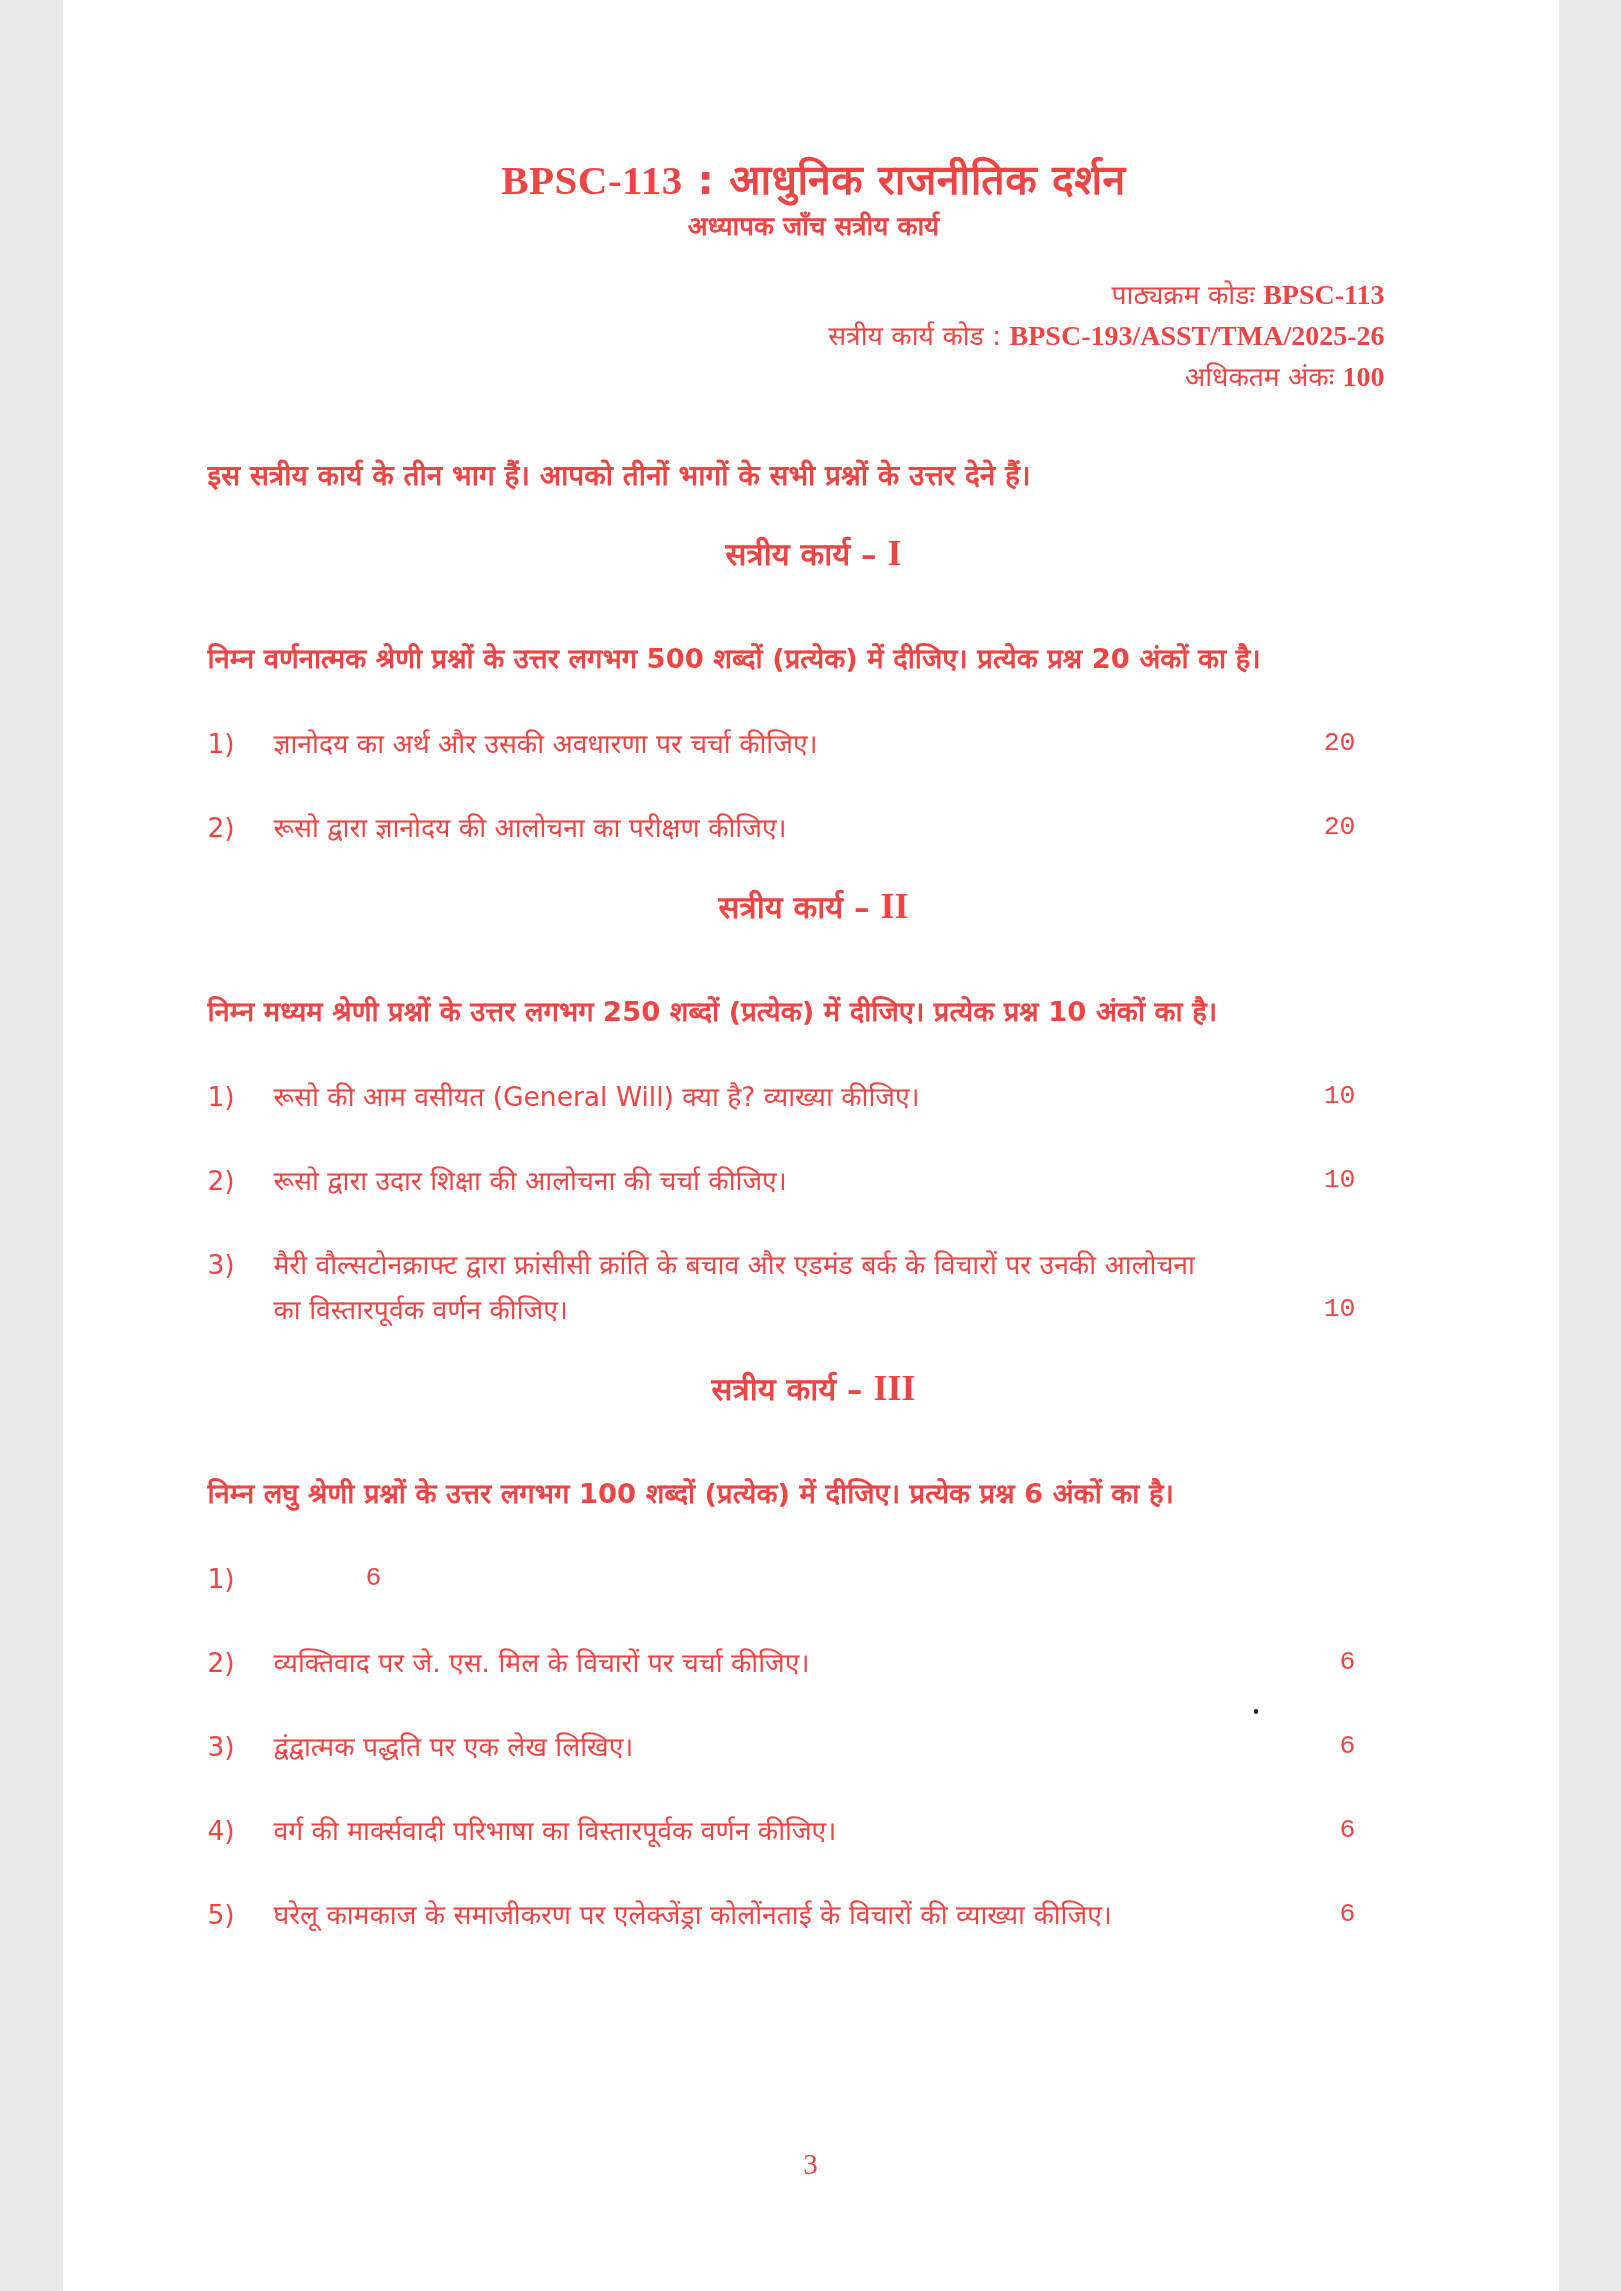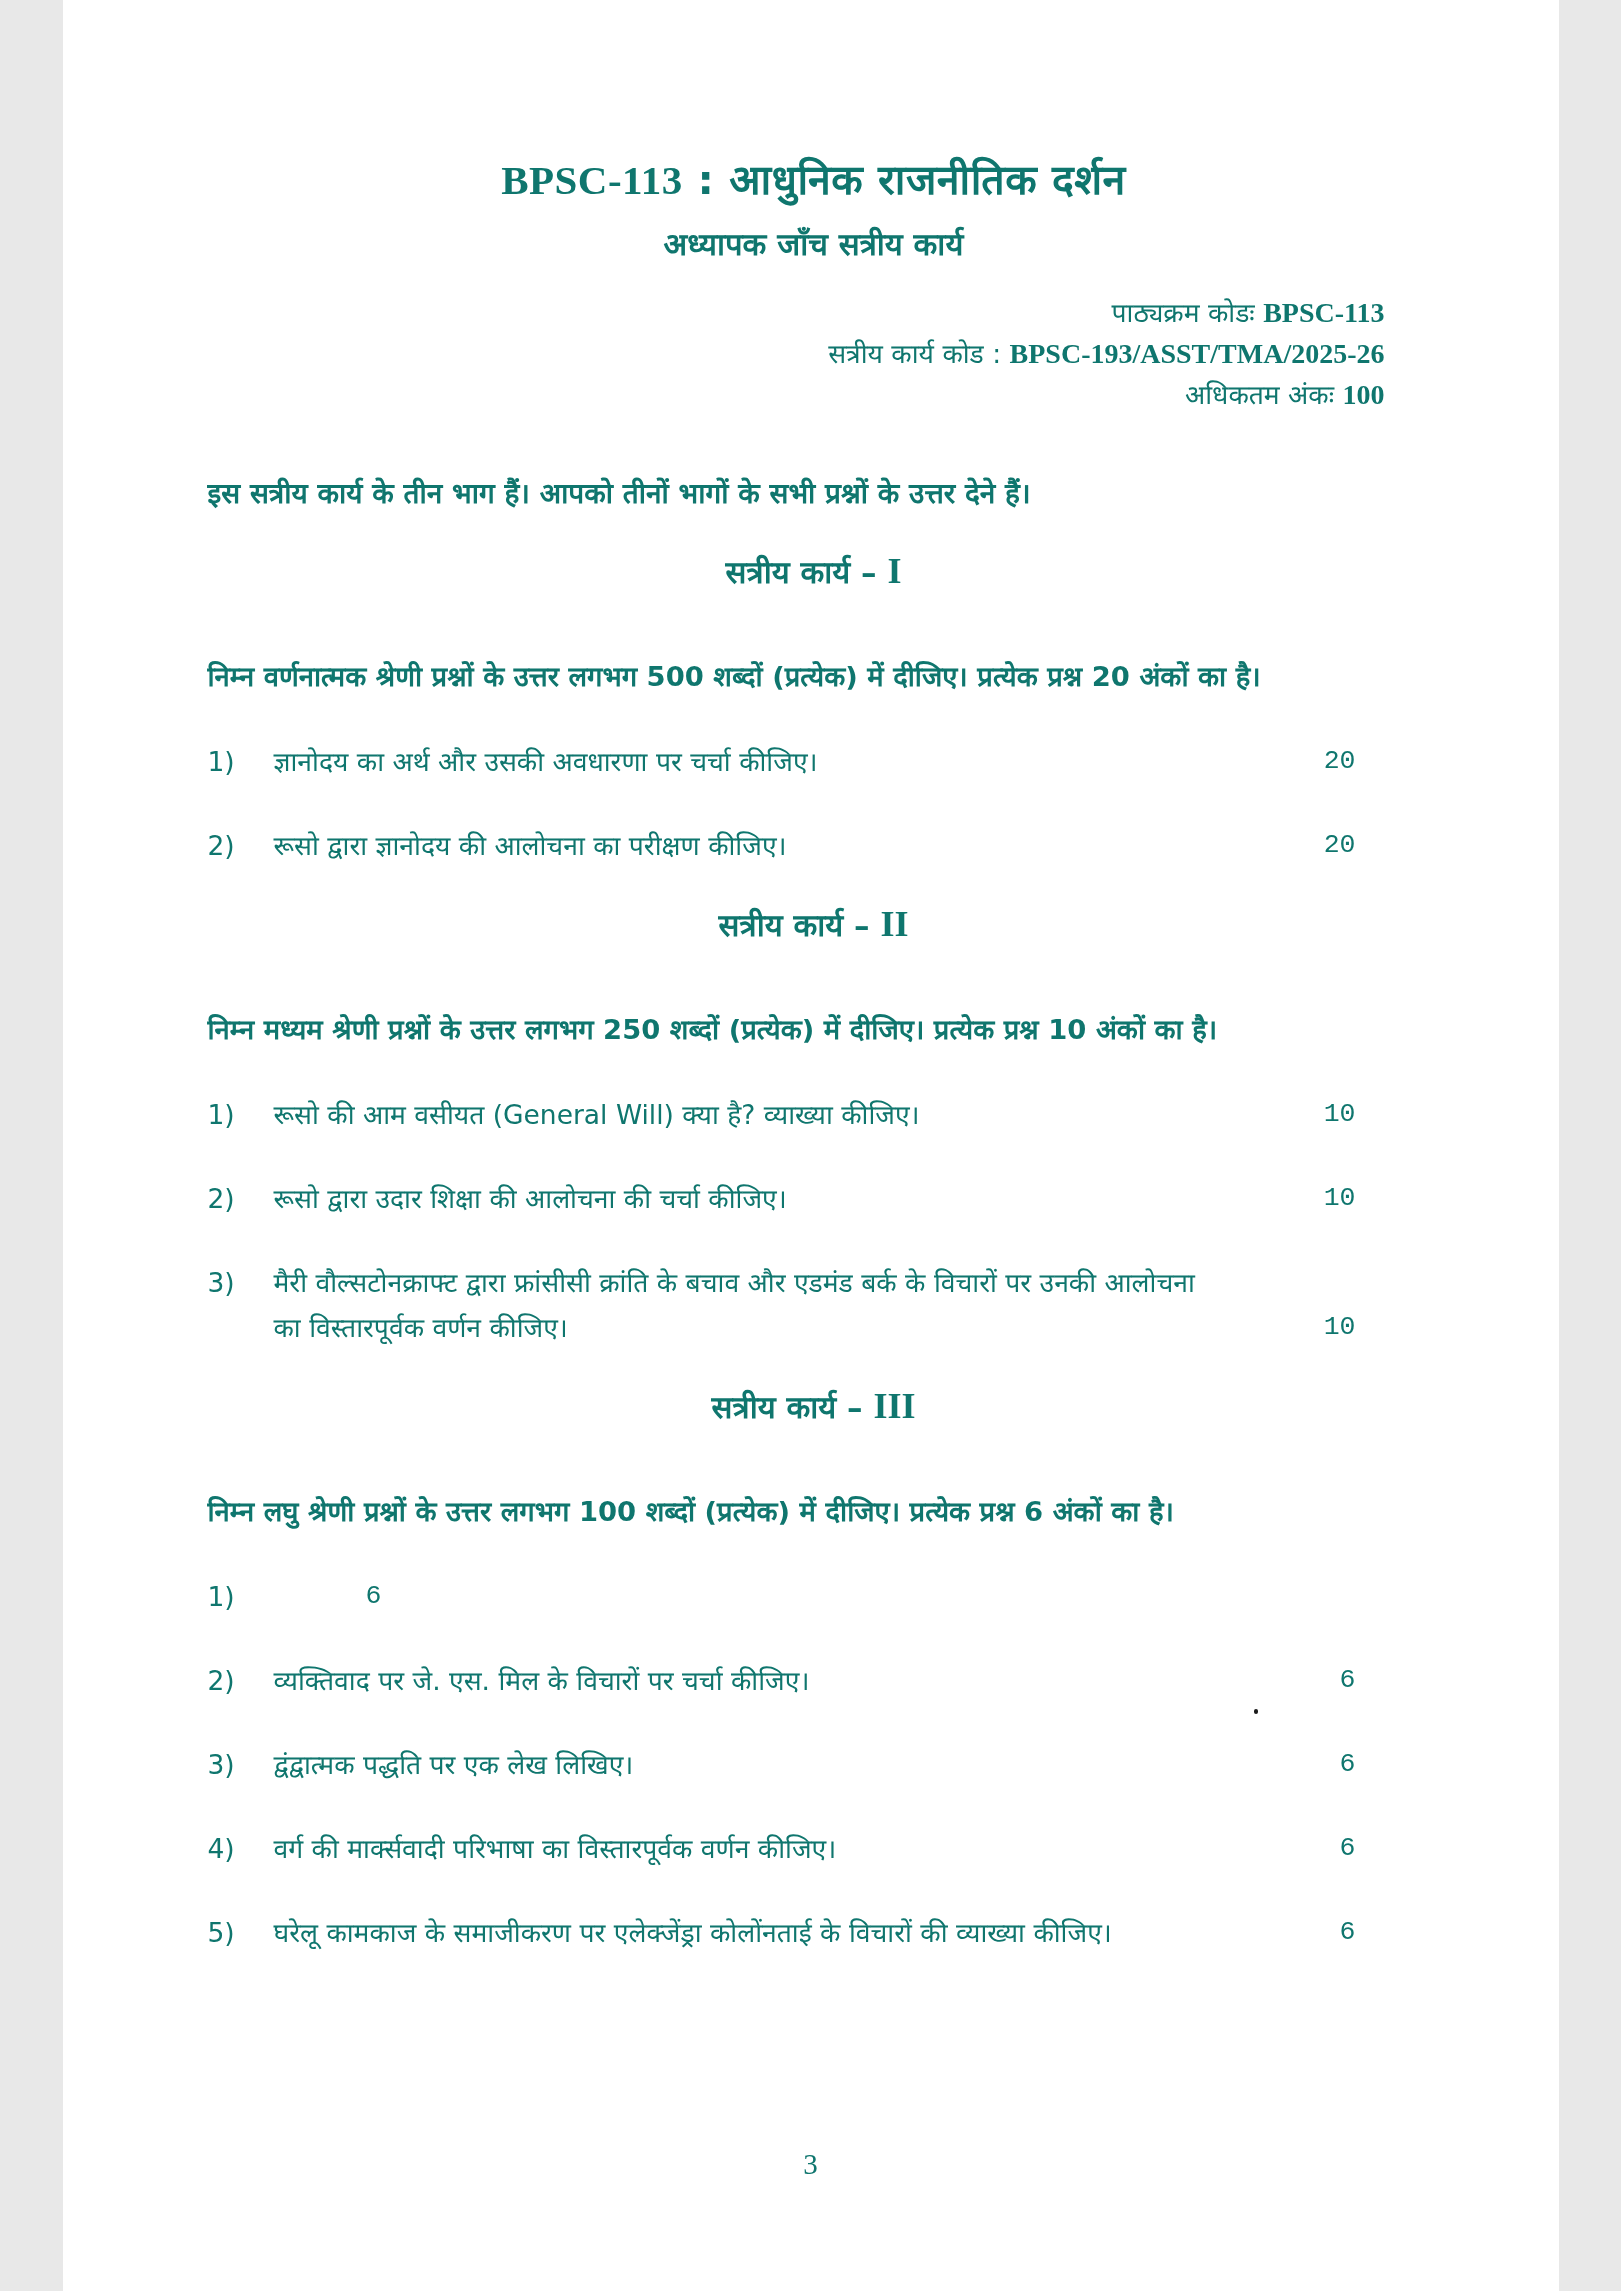--- a/index.html
+++ b/index.html
@@ -2,40 +2,40 @@
 <html><head>
 <meta charset="utf-8">
 <style>
   html, body { margin: 0; padding: 0; background: #e8e8e8; }
   .page {
     position: relative;
     width: 1496px;
     height: 2292px;
     margin: 0 auto;
     background: #ffffff;
-    color: #0f766e;
+    color: #ef4444;
     font-family: "DejaVu Sans", sans-serif;
     overflow: hidden;
   }
   .content { padding: 157px 139px 0 145px; }
 
   .doc-title {
     text-align: center;
     font-weight: bold;
     font-size: 41px;
     line-height: 47px;
     letter-spacing: 0.5px;
   }
   .latin-serif { font-family: "Liberation Serif", "DejaVu Serif", serif; }
   .doc-subtitle {
     text-align: center;
     font-weight: bold;
-    font-size: 31px;
+    font-size: 26px;
     line-height: 37px;
-    margin-top: 22px;
+    margin-top: 4px;
   }
   .meta-block {
     margin-top: 29px;
     text-align: right;
     font-size: 26.5px;
     line-height: 41px;
     padding-right: 35px; 
   }
   .meta-value { font-weight: bold; font-family: "Liberation Serif", "DejaVu Serif", serif; font-size: 28px; }
 

